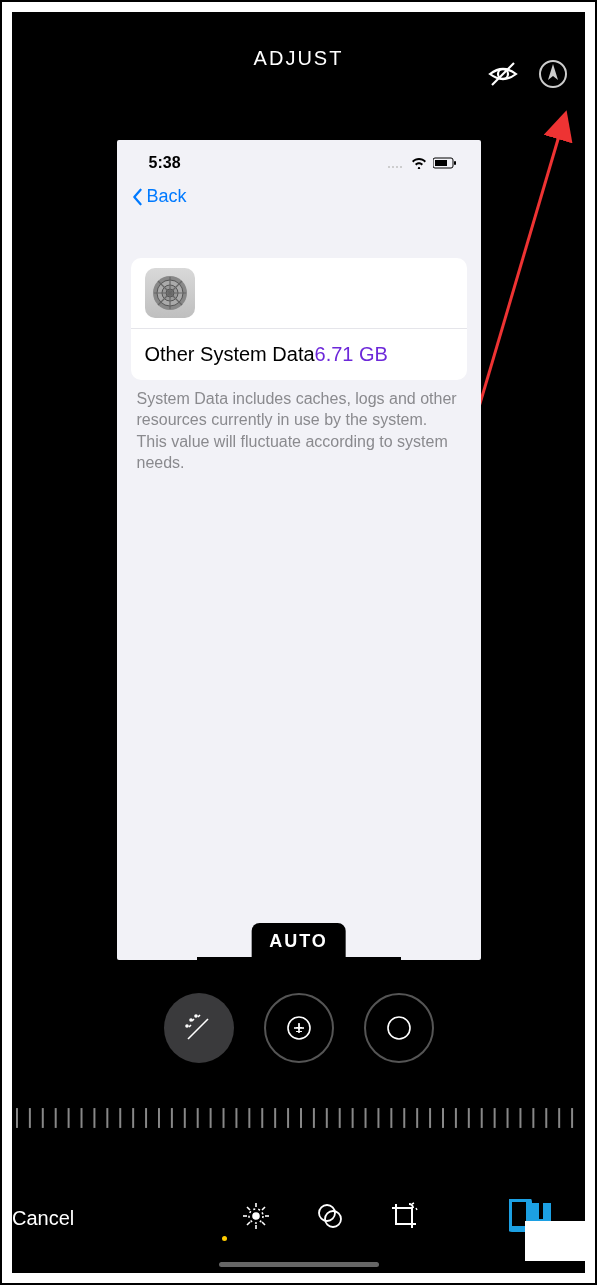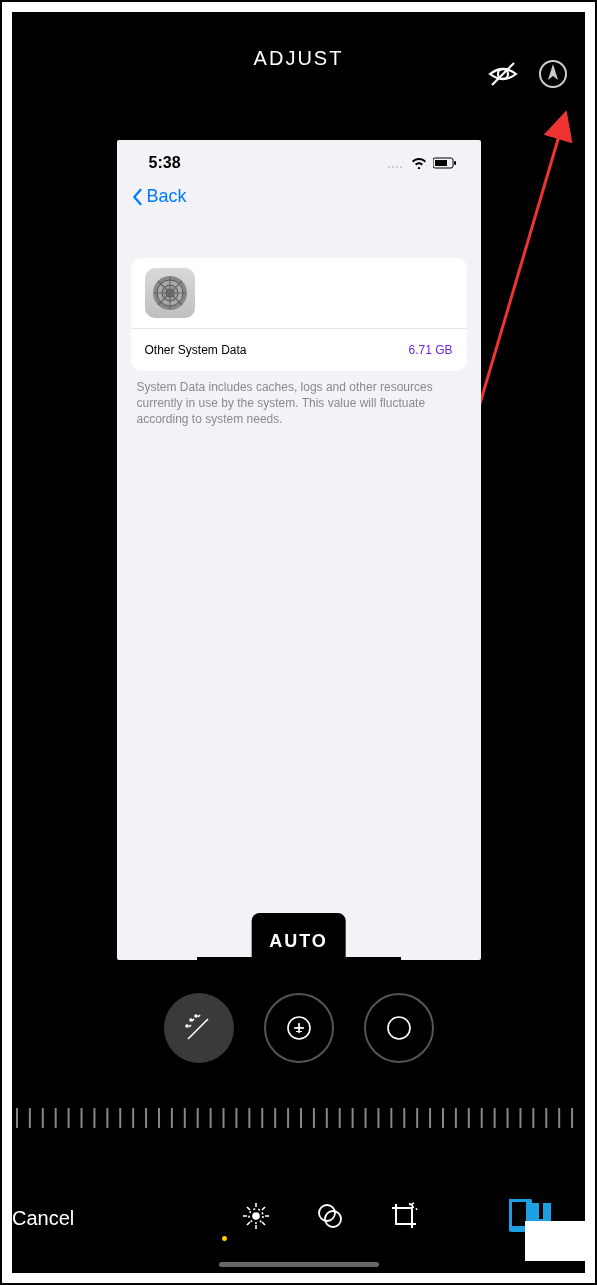--- a/index.html
+++ b/index.html
@@ -25,26 +25,26 @@
   .nav-row { padding: 6px 14px 18px 14px; }
   .back-link { color: #007aff; font-size: 18px; display: inline-flex; align-items: center; gap: 4px; }
   .back-link svg { width: 12px; height: 18px; }
 
   .card { background: #fff; margin: 30px 14px 0 14px; border-radius: 10px; overflow: hidden; }
   .card-header { display: flex; align-items: center; padding: 10px 14px; gap: 12px; border-bottom: 1px solid #e5e5ea; }
   .app-icon { width: 50px; height: 50px; border-radius: 10px; background: linear-gradient(#d9d9d9,#bfbfbf); display: flex; align-items: center; justify-content: center; }
   .app-icon svg { width: 40px; height: 40px; }
   .card-header-text .title { font-size: 17px; color: #000; font-weight: 400; }
   .card-header-text .subtitle { font-size: 13px; color: #8a8a8e; }
-  .card-row { display: flex; justify-content: space-between; padding: 14px 14px; font-size: 12px; color: #000; }
+  .card-row { display: flex; padding: 14px 14px; font-size: 20px; color: #000; }
   .card-row .value { color: #6d28d9; }
-  .footnote { font-size: 12px; color: #8a8a8e; padding: 8px 20px 0 20px; line-height: 1.35; }
-
-  
-  .auto-pill { position: absolute; bottom: -4px; left: 50%; transform: translateX(-50%); background: #000; color: #fff; font-size: 18px; font-weight: 600; letter-spacing: 2px; padding: 18px 18px 12px 18px; border-radius: 8px 8px 0 0; }
+  .footnote { font-size: 16px; color: #8a8a8e; padding: 8px 20px 0 20px; line-height: 1.35; }
+
+  
+  .auto-pill { position: absolute; bottom: -4px; left: 50%; transform: translateX(-50%); background: #000; color: #fff; font-size: 18px; font-weight: 600; letter-spacing: 2px; padding: 8px 18px 12px 18px; border-radius: 8px 8px 0 0; }
   .auto-underline { position: absolute; bottom: 0; left: 80px; right: 80px; height: 3px; background: #000; }
 
   
   .dials-row { position: absolute; left: 0; right: 0; bottom: 210px; display: flex; justify-content: center; gap: 30px; }
   .dial { width: 70px; height: 70px; border-radius: 50%; border: 2px solid #555; display: flex; align-items: center; justify-content: center; }
   .dial.selected { border: none; background: #3a3a3c; }
   .dial svg { width: 34px; height: 34px; }
 
   
   .ticks-row { position: absolute; left: 0; right: 0; bottom: 135px; height: 40px; }

